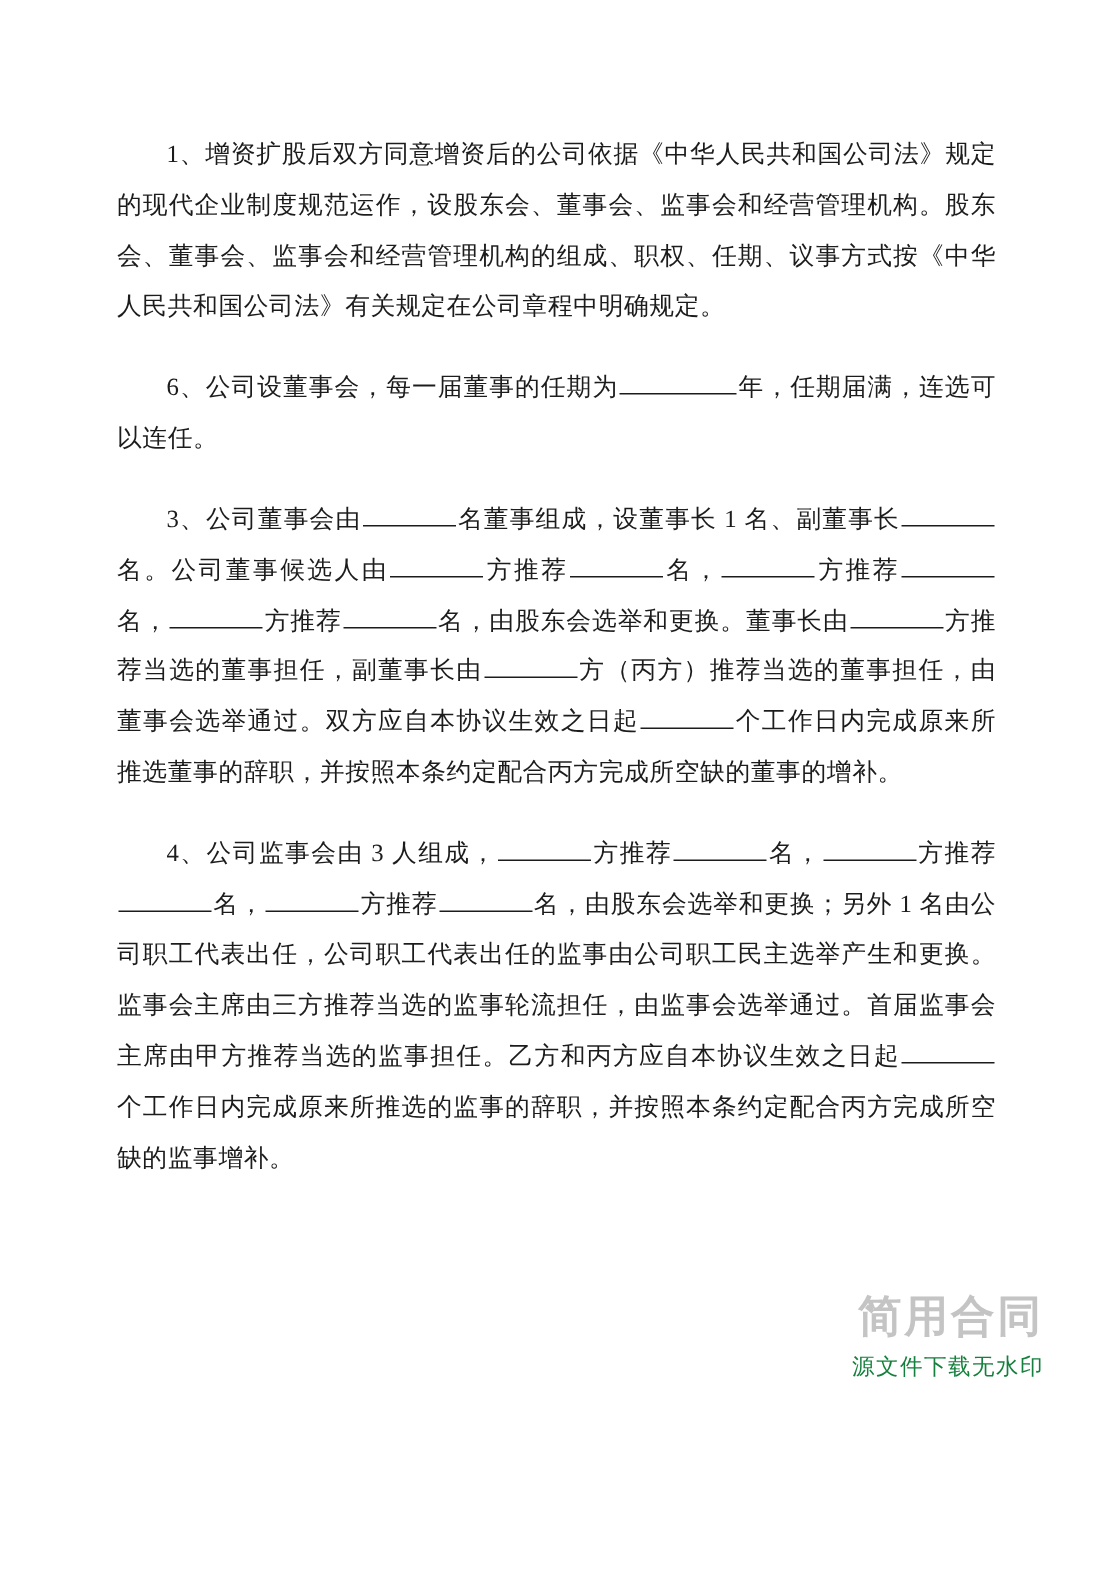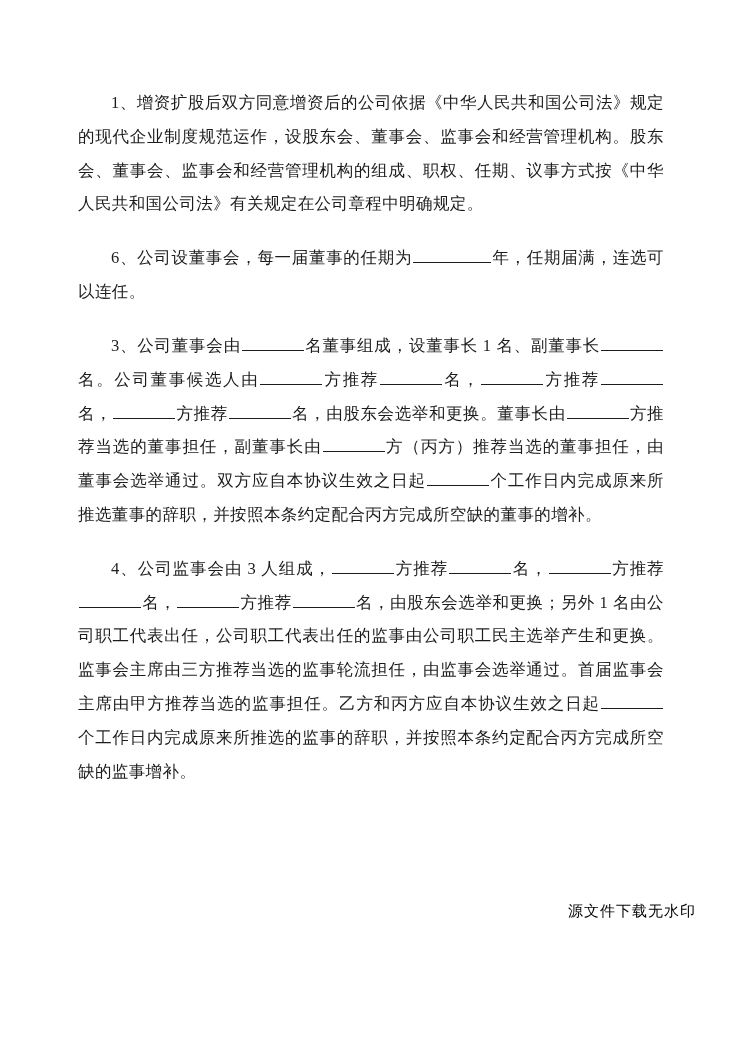--- a/index.html
+++ b/index.html
@@ -57,30 +57,31 @@
     font-size: 29px;
     letter-spacing: 2px;
     font-weight: bold;
     line-height: 1.2;
     color: #c4c4c4;
   }
   .wm-sub {
     font-size: 15px;
     letter-spacing: 1px;
     margin-top: 6px;
-    color: #000000;
+    color: #15803d;
   }
 </style>
 </head>
 <body>
 
 <div class="page">
   <div id="doc-body">
       <p class="para"><span>1、增资扩股后双方同意增资后的公司依据《中华人民共和国公司法》规定的现代企业制度规范运作，设股东会、董事会、监事会和经营管理机构。股东会、董事会、监事会和经营管理机构的组成、职权、任期、议事方式按《中华人民共和国公司法》有关规定在公司章程中明确规定。</span></p>
       <p class="para"><span>6、公司设董事会，每一届董事的任期为</span><span class="blank w1"></span><span>年，任期届满，连选可以连任。</span></p>
       <p class="para"><span>3、公司董事会由</span><span class="blank w2"></span><span>名董事组成，设董事长 1 名、副董事长</span><span class="blank w2"></span><span>名。公司董事候选人由</span><span class="blank w2"></span><span>方推荐</span><span class="blank w2"></span><span>名，</span><span class="blank w2"></span><span>方推荐</span><span class="blank w2"></span><span>名，</span><span class="blank w2"></span><span>方推荐</span><span class="blank w2"></span><span>名，由股东会选举和更换。董事长由</span><span class="blank w2"></span><span>方推荐当选的董事担任，副董事长由</span><span class="blank w2"></span><span>方（丙方）推荐当选的董事担任，由董事会选举通过。双方应自本协议生效之日起</span><span class="blank w2"></span><span>个工作日内完成原来所推选董事的辞职，并按照本条约定配合丙方完成所空缺的董事的增补。</span></p>
       <p class="para"><span>4、公司监事会由 3 人组成，</span><span class="blank w2"></span><span>方推荐</span><span class="blank w2"></span><span>名，</span><span class="blank w2"></span><span>方推荐</span><span class="blank w2"></span><span>名，</span><span class="blank w2"></span><span>方推荐</span><span class="blank w2"></span><span>名，由股东会选举和更换；另外 1 名由公司职工代表出任，公司职工代表出任的监事由公司职工民主选举产生和更换。监事会主席由三方推荐当选的监事轮流担任，由监事会选举通过。首届监事会主席由甲方推荐当选的监事担任。乙方和丙方应自本协议生效之日起</span><span class="blank w2"></span><span>个工作日内完成原来所推选的监事的辞职，并按照本条约定配合丙方完成所空缺的监事增补。</span></p>
     </div>
 
   <div class="watermark">
+    <div class="wm-main">简用合同</div>
     <div class="wm-sub">源文件下载无水印</div>
   </div>
 </div>
 
 </body></html>

